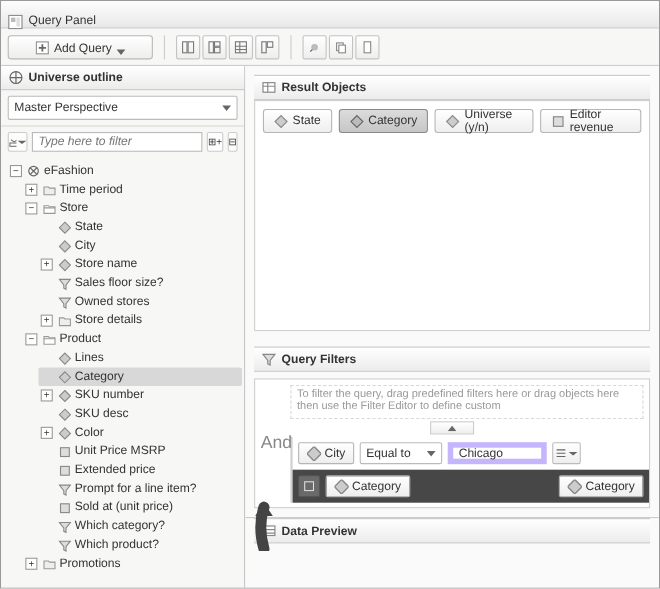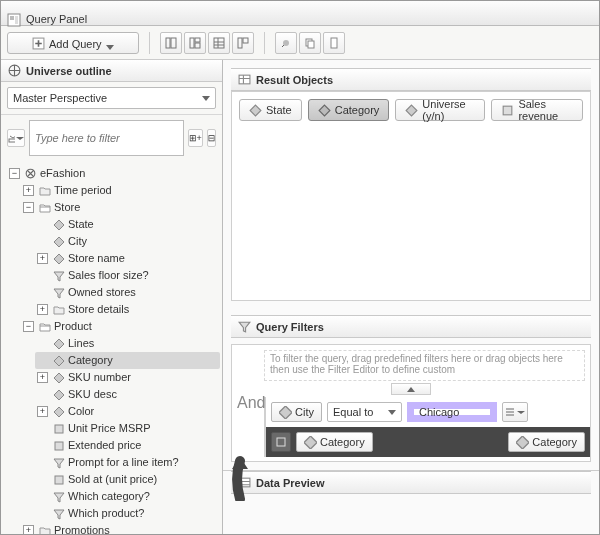--- a/index.html
+++ b/index.html
@@ -14,21 +14,21 @@
   .main { display:flex; height:calc(100% - 56px); }
   .left-pane { width:222px; background:#f7f7f5; border-right:1px solid #bbb; display:flex; flex-direction:column; }
   .right-pane { flex:1; display:flex; flex-direction:column; background:#fafafa; }
   .panel-hdr { display:flex; align-items:center; gap:5px; padding:4px 7px; background:linear-gradient(#fff,#ececec); border-bottom:1px solid #c9c9c9; font-weight:bold; }
   .panel-hdr-right { border-top:1px solid #c9c9c9; }
   .panel-hdr.small { font-weight:bold; }
   .dropdown { display:flex; align-items:center; justify-content:space-between; border:1px solid #bbb; background:#fff; height:22px; padding:0 5px; border-radius:2px; cursor:pointer; }
   .caret { width:0;height:0;border-left:4px solid transparent;border-right:4px solid transparent;border-top:5px solid #666;}
   .left-sub { padding:5px 6px; border-bottom:1px solid #d7d7d7;}
   .filter-row { display:flex; align-items:center; gap:4px; padding:5px 6px; }
-  .filter-row input { flex:1; border:1px solid #bbb; height:36px; padding:0 5px; color:#888; font-style:italic;}
+  .filter-row input { flex:1; border:1px solid #bbb; height:18px; padding:0 5px; color:#888; font-style:italic;}
   .mini-btn { width:18px; height:18px; display:inline-flex;align-items:center;justify-content:center; border:1px solid #ccc; background:#fdfdfd; border-radius:2px; font-size:9px; cursor:pointer;}
   .tree { flex:1; overflow:auto; padding:4px 2px 4px 4px;}
   .tree ul { list-style:none; padding-left:14px;}
   .tree>ul { padding-left:2px;}
   .tree li { line-height:17px; white-space:nowrap; position:relative;}
   .node { display:flex; align-items:center; gap:3px; padding:0 2px; cursor:pointer;}
   .node.selected { background:#d8d8d8; border-radius:2px;}
   .exp { width:11px; height:11px; border:1px solid #999; background:#fff; font-size:9px; line-height:9px; text-align:center; display:inline-block; cursor:pointer; margin-right:1px;}
   .exp.blank{border:none;background:none;}
   .ico { width:13px; height:13px; display:inline-flex; align-items:center; justify-content:center; flex-shrink:0;}
@@ -41,21 +41,21 @@
   .filters-body { background:#fff; border:1px solid #cfcfcf; padding:0; position:relative;}
   .filter-hint { color:#999; padding:2px 5px 5px 5px; border:1px dashed #d8d8d8; margin:5px 5px 0 32px; font-size:10px;}
   .filter-collapse { width:40px; height:12px; margin:2px auto; border:1px solid #ccc; background:linear-gradient(#fff,#eee); display:flex; align-items:center; justify-content:center; cursor:pointer;}
   .and-label { position:absolute; left:5px; top:50%; transform:translateY(-50%) rotate(0); color:#888; font-size:16px;}
   .filter-rows { margin-left:32px; border-left:2px solid #d0d0d0;}
   .filter-row-item { display:flex; align-items:center; gap:5px; padding:5px 5px;}
   .filter-row-item.dark { background:#474747; }
   .filter-row-item.dark .fop { background:#fff;}
   .fchip { display:inline-flex; align-items:center; gap:3px; padding:2px 7px; background:linear-gradient(#fff,#eee); border:1px solid #b5b5b5; border-radius:2px; height:20px;}
   .fop { border:1px solid #bbb; background:#fff; height:20px; padding:0 5px; display:flex; align-items:center; min-width:75px; justify-content:space-between; border-radius:2px;}
-  .fval { border:7px solid #c4b5fd; background:#fff; height:20px; padding:0 5px; display:flex; align-items:center; min-width:90px;}
+  .fval { border:5px solid #c4b5fd; background:#fff; height:20px; padding:0 5px; display:flex; align-items:center; min-width:90px;}
   .list-icon-btn { width:26px; height:20px; border:1px solid #bbb; background:linear-gradient(#fff,#eee); display:flex; align-items:center; justify-content:center; gap:2px; border-radius:2px;}
   .arrow-anno { position:absolute; left:-6px; bottom:-40px; }
   .preview-area { border-top:1px solid #ccc; }
   svg { display:block; }
 </style>
 </head>
 <body>
 
 <div class="window-title">
   <span class="wt-icon">
@@ -452,21 +452,21 @@
               </svg>
             </span>
             <span>Universe (y/n)</span>
           </div>
         <div class="obj-chip">
             <span class="ico">
               <svg viewBox="0 0 12 12">
                 <rect x="2" y="2" width="8" height="8" fill="#ddd" stroke="#888"></rect>
               </svg>
             </span>
-            <span>Sales revenue</span>
+            <span>Editor revenue</span>
           </div>
       </div>
     </div>
 
     <div class="panel-hdr small panel-hdr-right" style="margin:0 8px;">
       <span class="ico">
           <svg viewBox="0 0 12 12">
             <path d="M1 2h10L7 7v4l-2-1V7z" fill="#ddd" stroke="#888"></path>
           </svg>
         </span>

